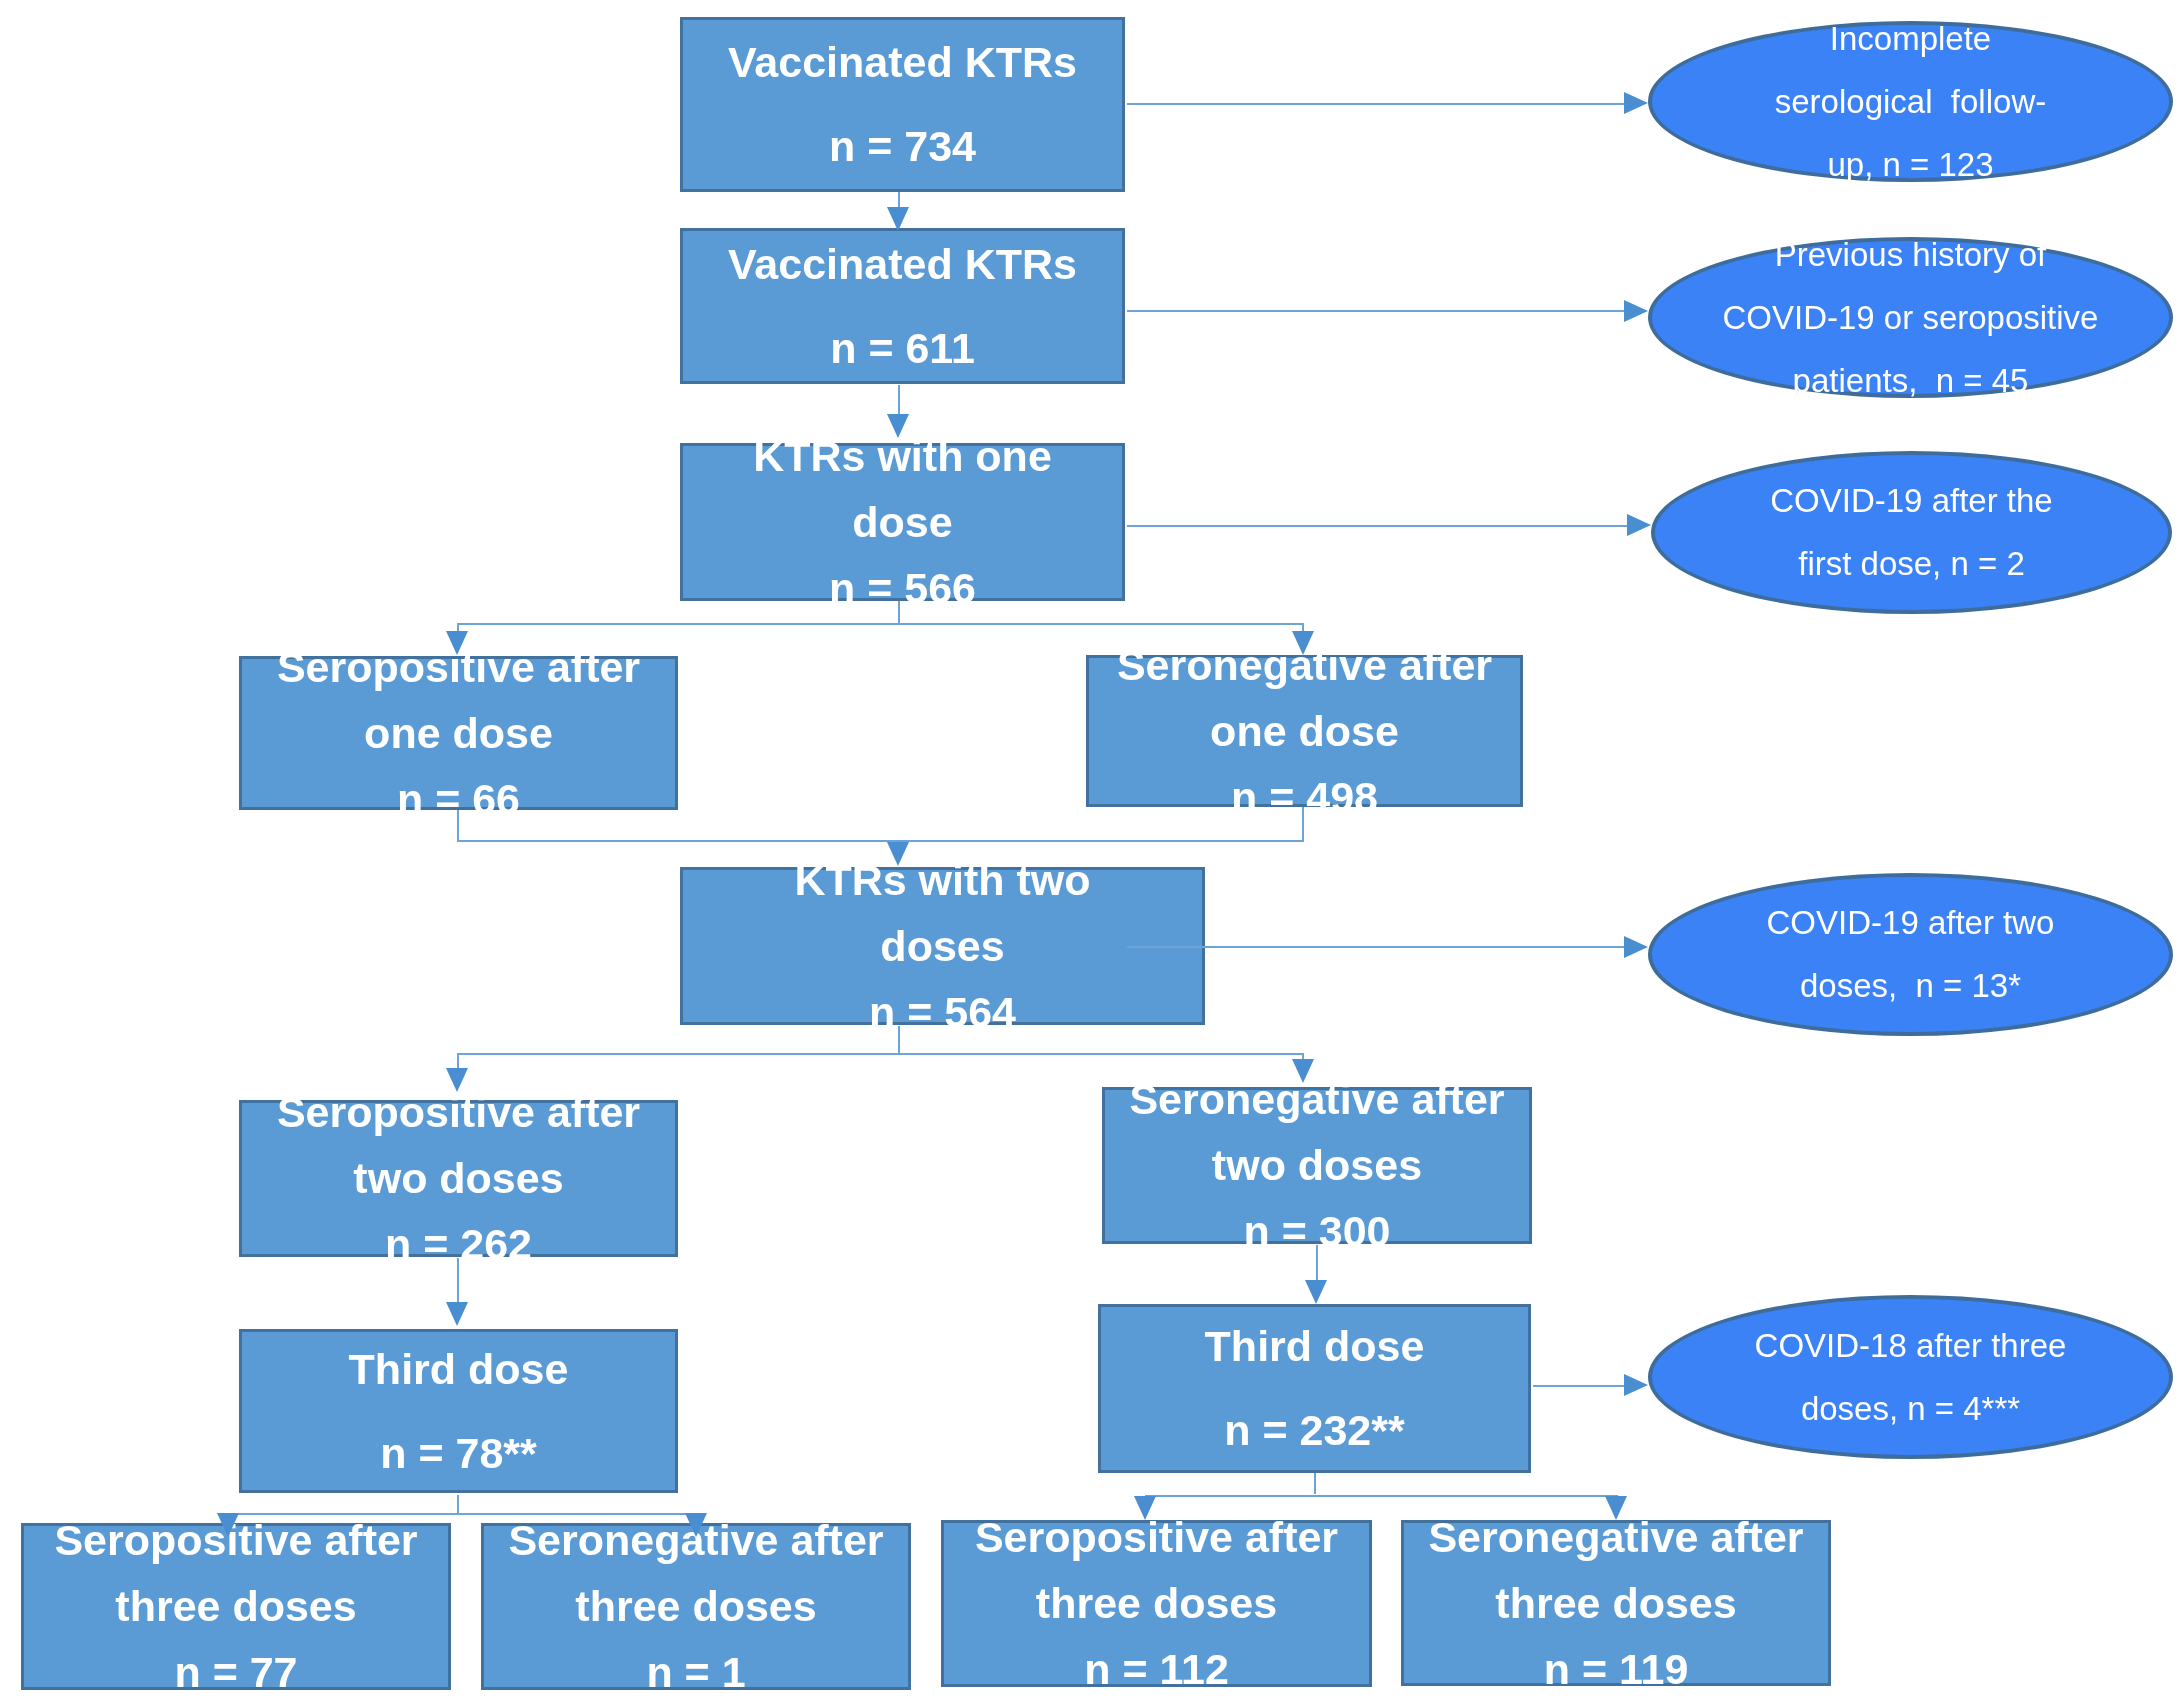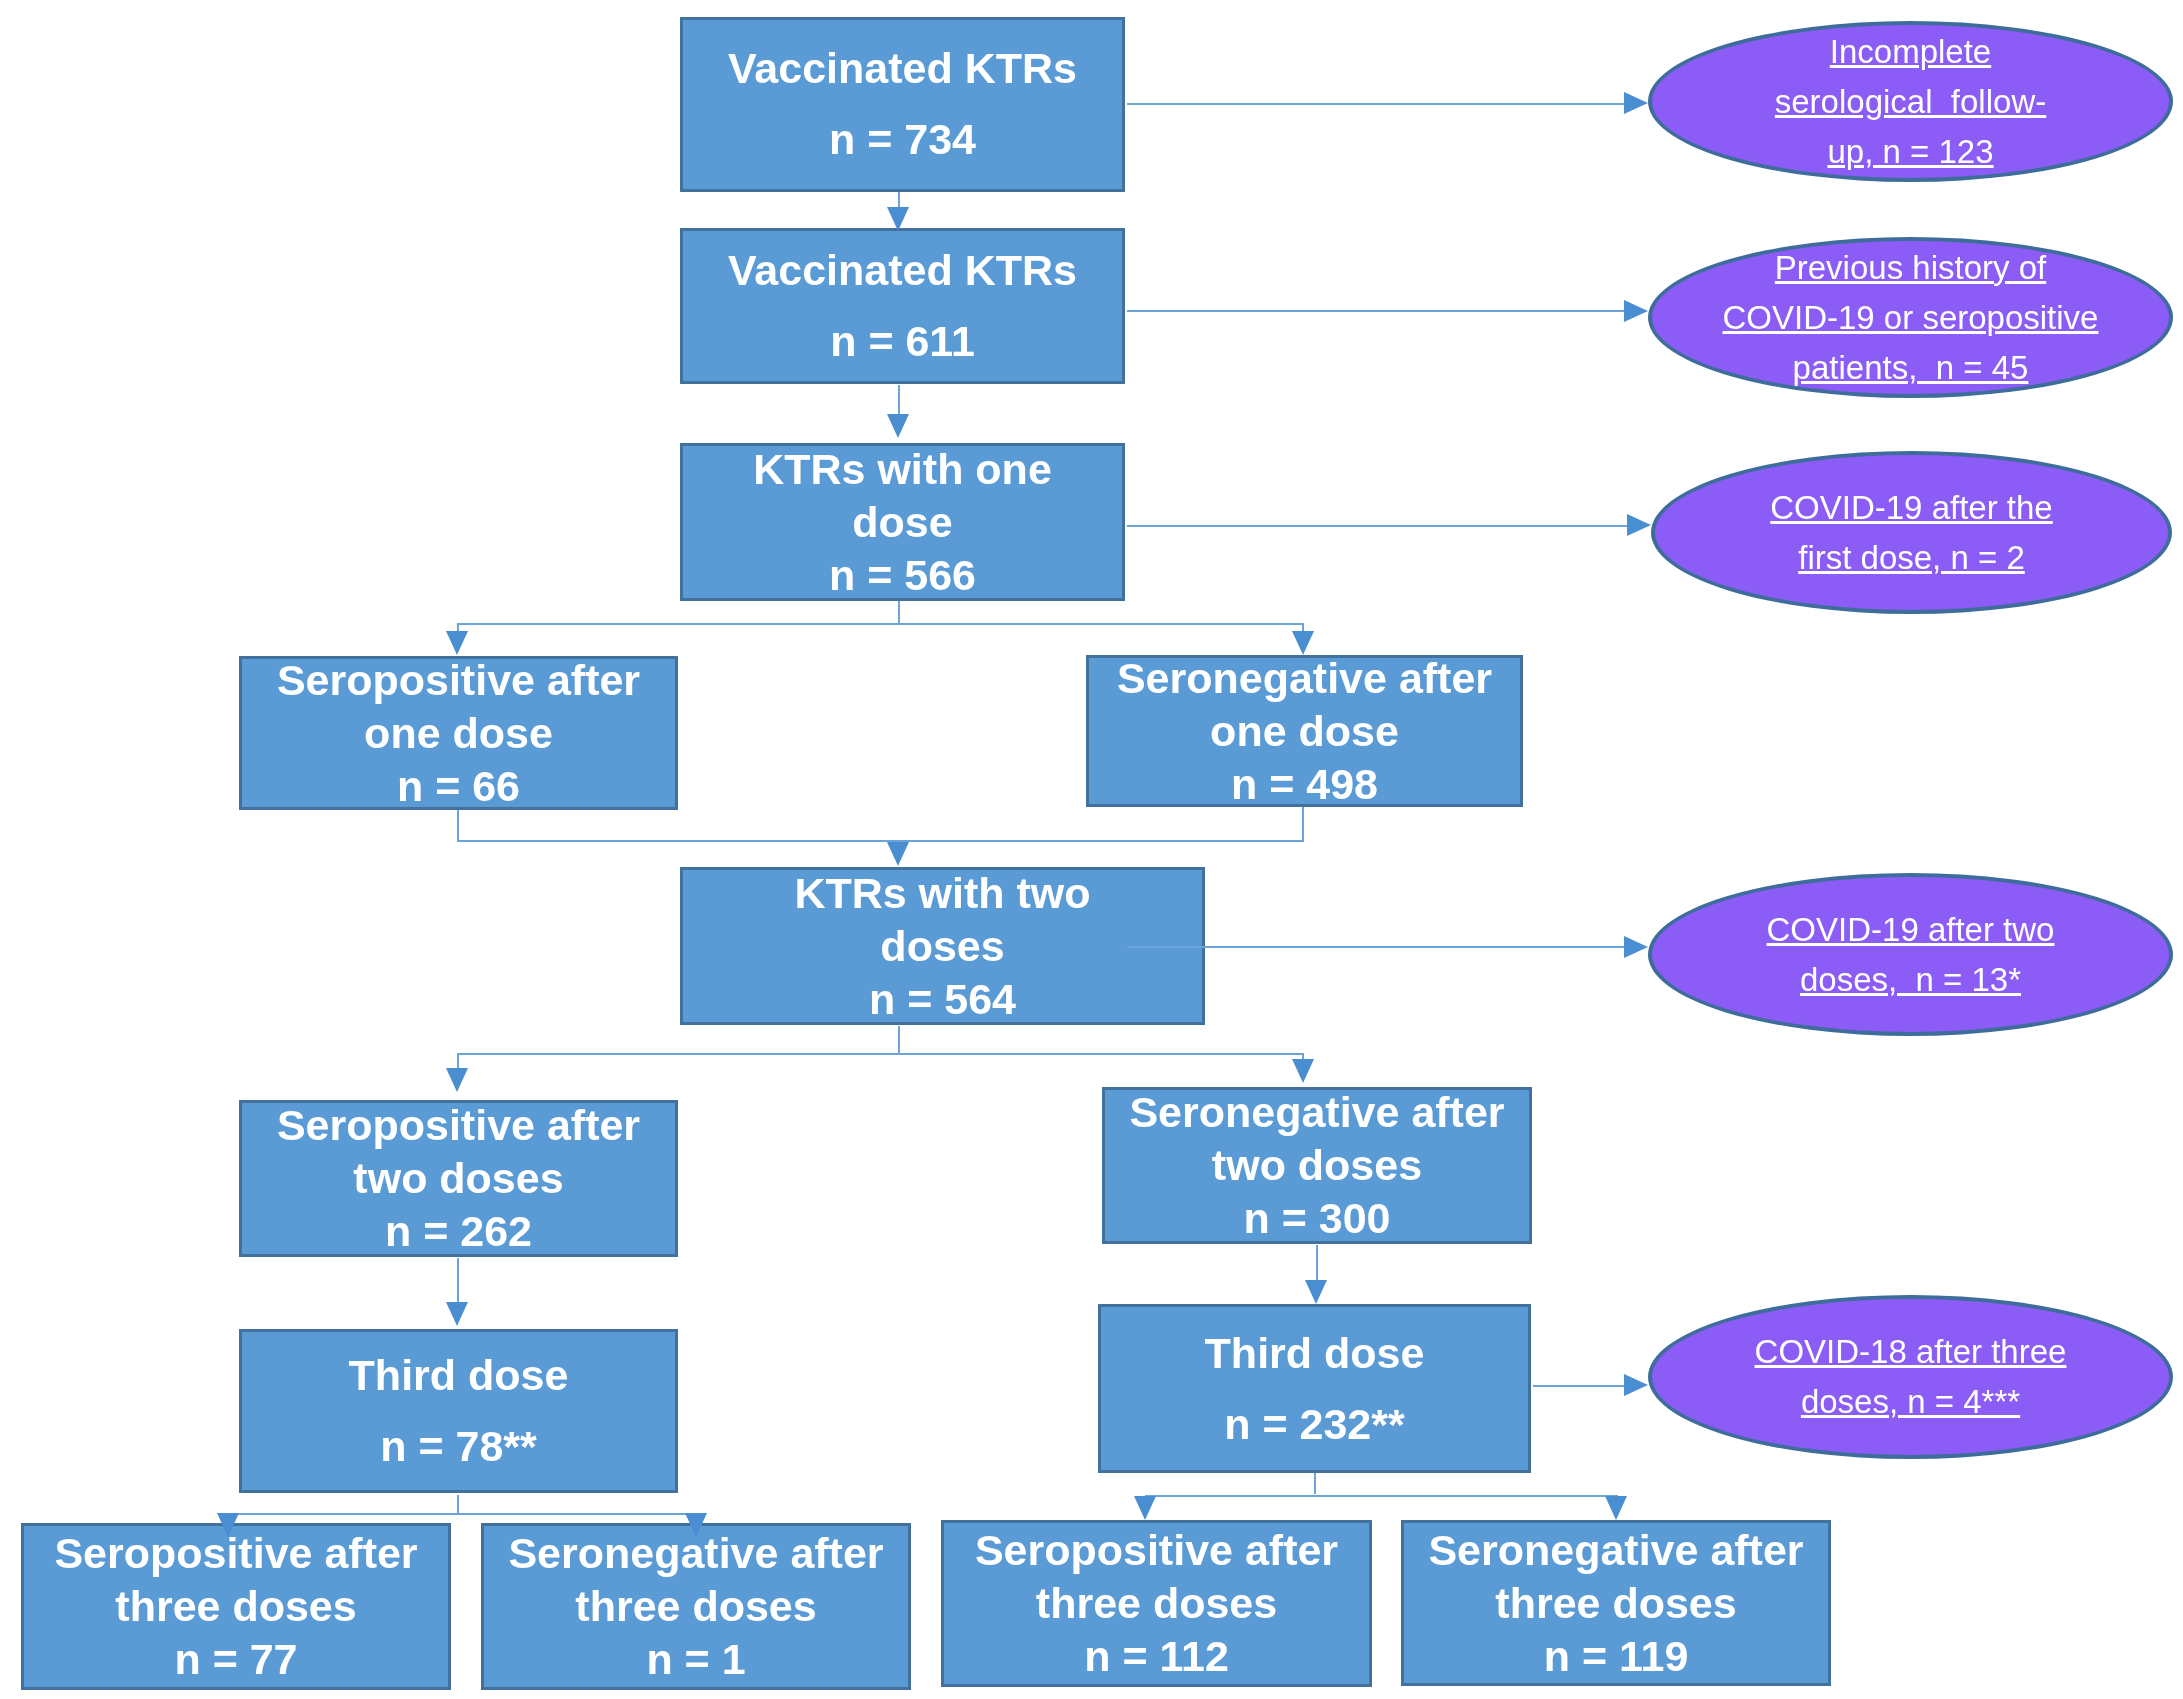--- a/index.html
+++ b/index.html
@@ -2,25 +2,25 @@
 <html style="font-size:12px"><head>
 <meta charset="utf-8">
 <style>
   html,body{margin:0;padding:0;background:#ffffff;}
   body{width:2183px;height:1699px;position:relative;overflow:hidden;
        font-family:"Liberation Sans", sans-serif;}
   .canvas{position:absolute;left:0;top:0;width:2183px;height:1699px;}
 
   
   .node{position:absolute;display:flex;flex-direction:column;justify-content:center;
-        align-items:center;text-align:right;color:#ffffff;box-sizing:border-box;}
+        align-items:center;text-align:right;color:#ffffff;box-sizing:border-box;gap:13px;}
   .box{background:#5b9bd5;border:3px solid #41719c;}
   .box .ln{font-size:43px;font-weight:700;line-height:53px;white-space:pre-wrap;}
   .box.two .ln{line-height:71px;}
-  .el{background:#8b5cf6;border:4.6px solid #3e6d9c;border-radius:50%;text-decoration:underline;}
+  .el{background:#3b82f6;border:4.6px solid #3e6d9c;border-radius:50%;}
   .el .ln{font-size:33px;font-weight:400;line-height:50px;white-space:pre-wrap;}
 
   
   .hl{position:absolute;height:2.3px;background:#6ca3d8;}
   .vl{position:absolute;width:2.3px;background:#6ca3d8;}
   .ad{position:absolute;width:0;height:0;
       border-left:11.4px solid transparent;border-right:11.4px solid transparent;
       border-top:24px solid #4a8ed2;}
   .ar{position:absolute;width:0;height:0;
       border-top:11.4px solid transparent;border-bottom:11.4px solid transparent;

